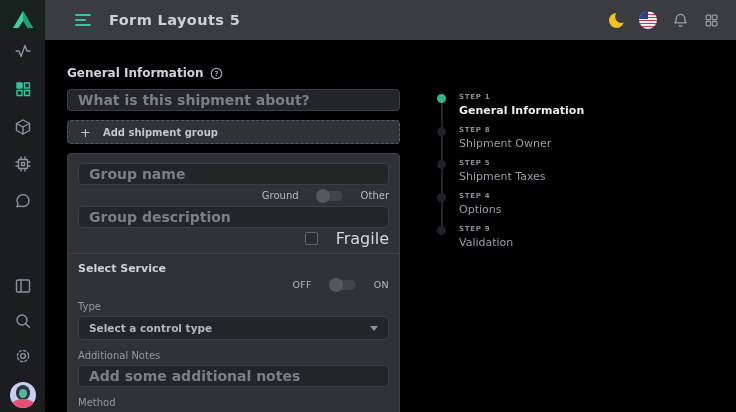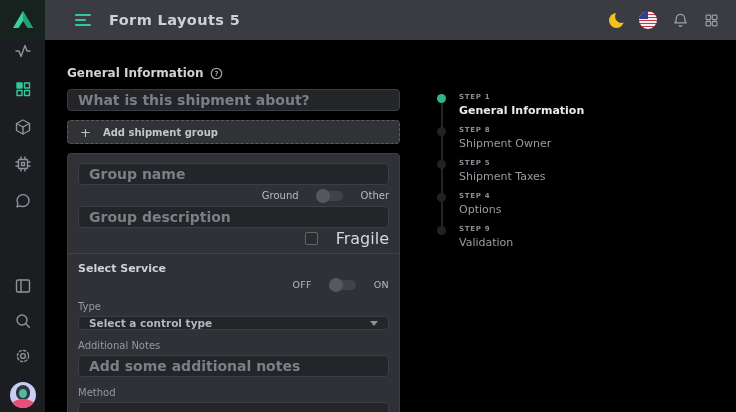--- a/index.html
+++ b/index.html
@@ -67,21 +67,21 @@
   .toggle-lbl { font-size:10px; color:#b6b9bf; }
   .switch { position:relative; width:26px; height:10px; border-radius:6px; background:#404349; cursor:pointer; }
   .switch .knob { position:absolute; left:-1px; top:-2px; width:14px; height:14px; border-radius:50%; background:#55585f; }
   .checkbox { width:13px; height:13px; border:1px solid #63666d; border-radius:2px; background:#2a2c30; cursor:pointer; }
   .chk-lbl { font-size:16px; color:#d4d7db; }
   .divider { height:1px; background:#3d4046; margin:8px -10px 0; }
   .bold-lbl { font-size:11px; font-weight:700; color:#cfd2d7; }
   .small-cap { font-size:9.5px; color:#b6b9bf; letter-spacing:.3px;text-align:center; }
   .field-lbl { font-size:10px; color:#96999f; }
   .select {
-    margin-top:4px; width:100%; height:14px; background:#232529; border:1px solid #3b3e44; border-radius:4px;
+    margin-top:4px; width:100%; height:24px; background:#232529; border:1px solid #3b3e44; border-radius:4px;
     display:flex; align-items:center; justify-content:space-between; padding:0 10px; cursor:pointer;
   }
   .select .val { font-size:10.5px; font-weight:700; color:#b4b7bd; }
   .chev { width:0; height:0; border-left:4px solid transparent; border-right:4px solid transparent; border-top:5px solid #8f929a; }
   
   .stepper { position:absolute; left:392px; top:53px; width:220px; }
   .step-line { position:absolute; left:3.5px; top:6px; width:2px; height:132px; background:#232529; }
   .step { position:relative; display:flex; gap:13px; height:33px; }
   .dot { position:relative; z-index:1; width:9px; height:9px; border-radius:50%; background:#202226; margin-top:1px; flex:none; }
   .step.active .dot { background:#2fb68e; }

